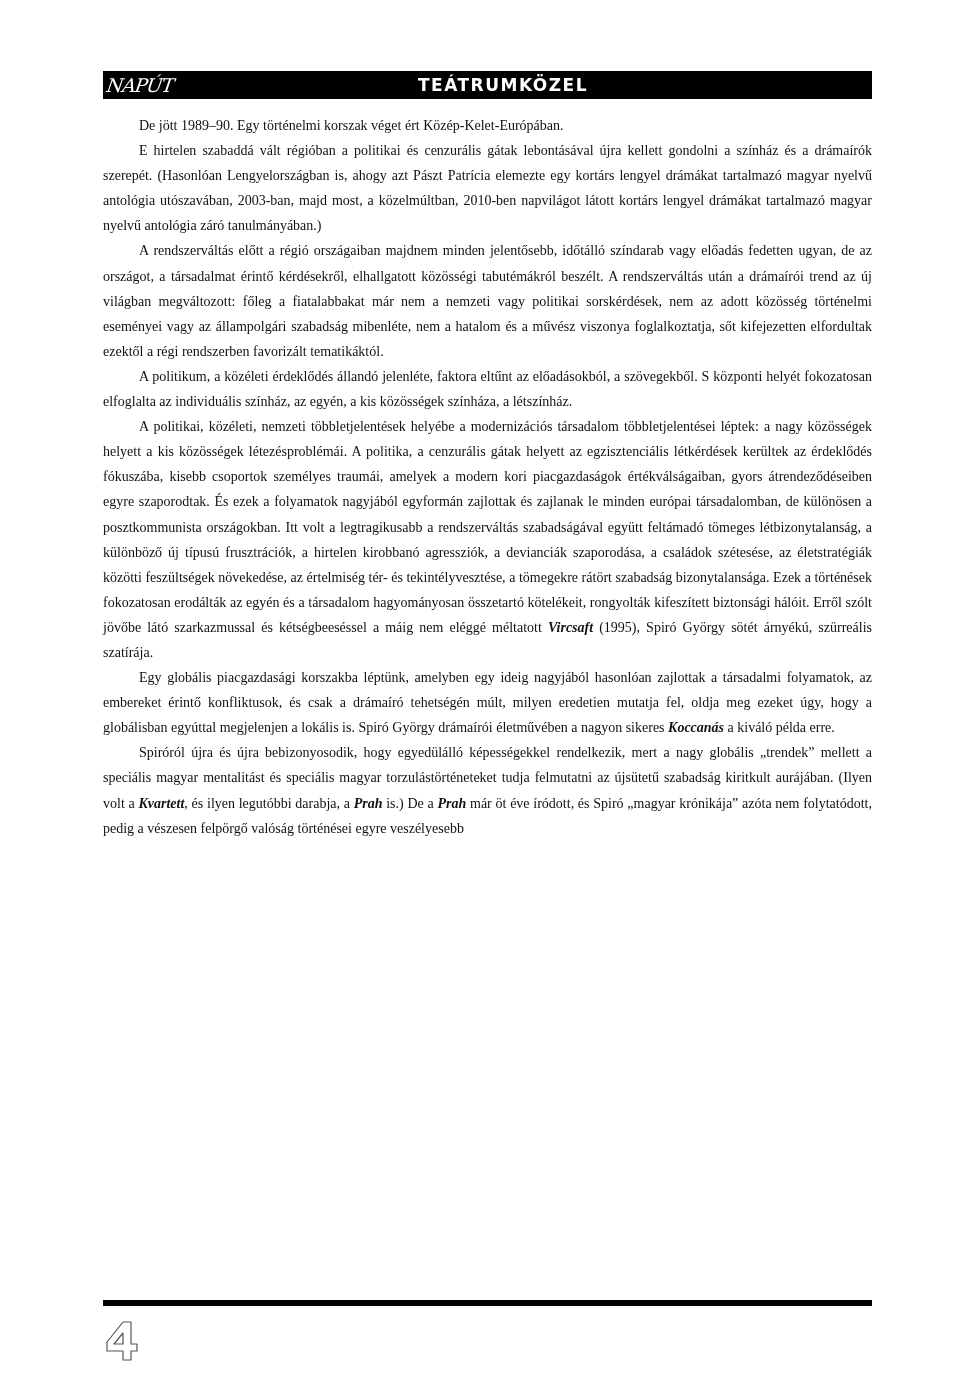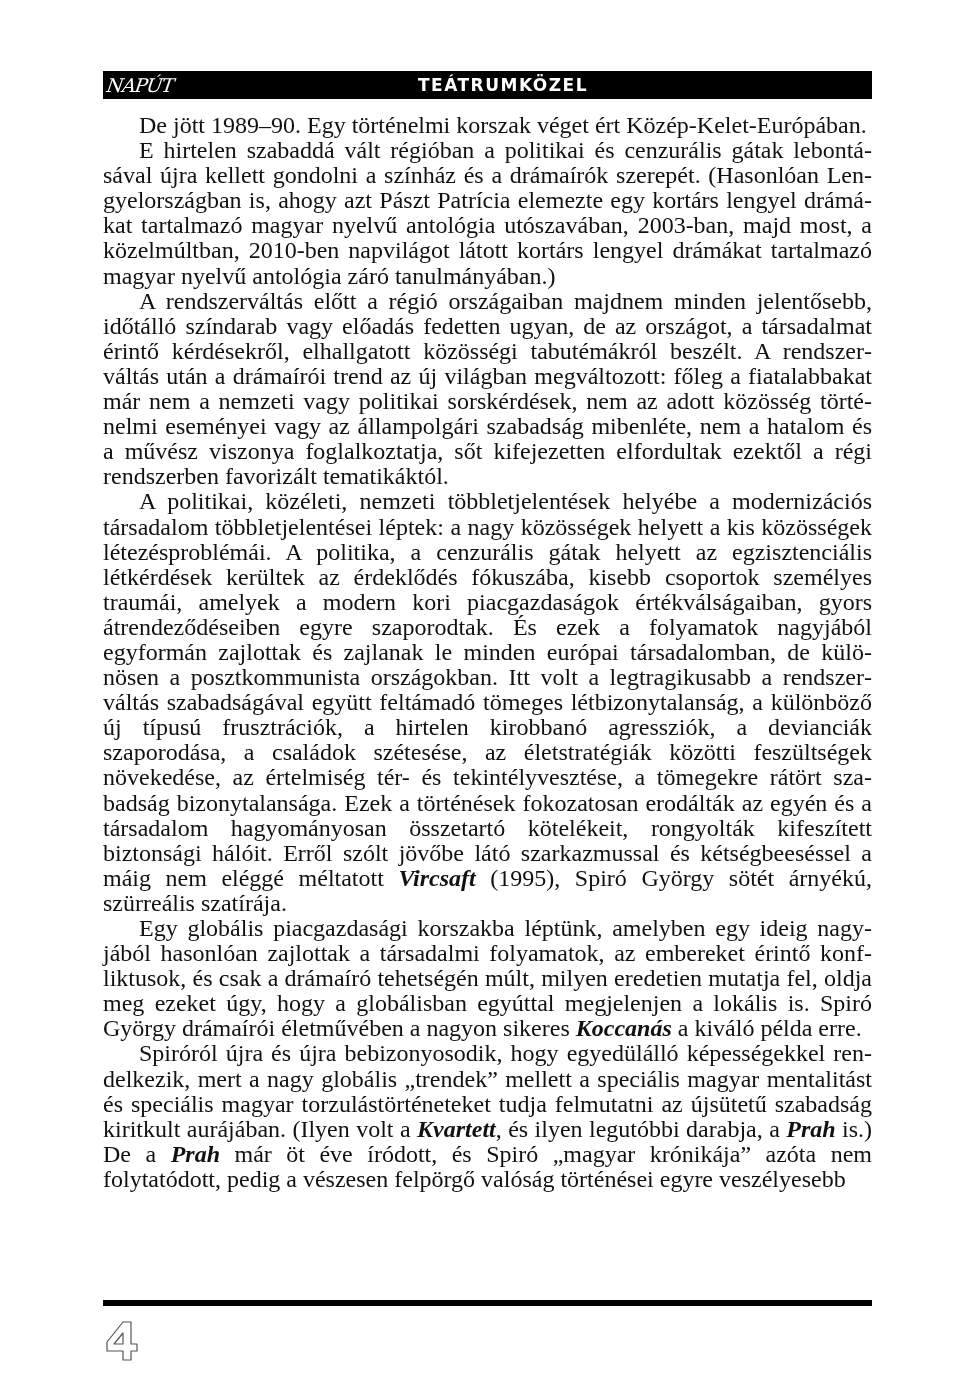--- a/index.html
+++ b/index.html
@@ -14,21 +14,21 @@
     font-family: "DejaVu Serif", serif; font-style: italic; font-size: 19px;
     letter-spacing: -1px; color: #ffffff; transform: skewX(-8deg);
   }
   .header-title {
     position: absolute; left: 0; right: 0; top: 3px; text-align: center;
     font-family: "DejaVu Sans", sans-serif; font-weight: bold; font-size: 17px;
     letter-spacing: 1.5px; line-height: 22px; color: #ffffff; padding-left: 31px;
   }
   .body-text {
     position: absolute; left: 103px; top: 113px; width: 769px;
-    font-family: "Liberation Serif", serif; font-size: 24px; line-height: 25.1px;
+    font-family: "Liberation Serif", serif; font-size: 14px; line-height: 25.1px;
     color: #111111; text-align: justify; hyphens: manual;
   }
   .body-text p { margin: 0; text-indent: 36px; }
   .body-text p:first-child { text-indent: 36px; }
   .body-text i { font-style: italic; font-weight: bold; }
   .bottom-rule {
     position: absolute; left: 103px; top: 1300px; width: 769px; height: 6px; background: #000000;
   }
   .page-number {
     position: absolute; left: 104px; top: 1320px; width: 36px; height: 42px;
@@ -41,20 +41,21 @@
 
   <div class="header-bar">
     <span class="header-logo">NAPÚT</span>
     <span class="header-title">TEÁTRUMKÖZEL</span>
   </div>
 
   <div class="body-text" id="body-text">
       <p><span>De jött 1989–90. Egy történelmi korszak véget ért Közép-Kelet-Európában.</span></p>
       <p><span>E hirtelen szabaddá vált régióban a politikai és cenzurális gátak lebontá­sával újra kellett gondolni a színház és a drámaírók szerepét. (Hasonlóan Len­gyelországban is, ahogy azt Pászt Patrícia elemezte egy kortárs lengyel drámá­kat tartalmazó magyar nyelvű antológia utószavában, 2003-ban, majd most, a közelmúltban, 2010-ben napvilágot látott kortárs lengyel drámákat tartalmazó magyar nyelvű antológia záró tanulmányában.)</span></p>
       <p><span>A rendszerváltás előtt a régió országaiban majdnem minden jelentősebb, időtálló színdarab vagy előadás fedetten ugyan, de az országot, a társadalmat érintő kérdésekről, elhallgatott közösségi tabutémákról beszélt. A rendszer­váltás után a drámaírói trend az új világban megváltozott: főleg a fiatalabbakat már nem a nemzeti vagy politikai sorskérdések, nem az adott közösség törté­nelmi eseményei vagy az állampolgári szabadság mibenléte, nem a hatalom és a művész viszonya foglalkoztatja, sőt kifejezetten elfordultak ezektől a régi rendszerben favorizált tematikáktól.</span></p>
+      <p><span>A politikum, a közéleti érdeklődés állandó jelenléte, faktora eltűnt az elő­adásokból, a szövegekből. S központi helyét fokozatosan elfoglalta az indivi­duális színház, az egyén, a kis közösségek színháza, a létszínház.</span></p>
       <p><span>A politikai, közéleti, nemzeti többletjelentések helyébe a modernizációs társadalom többletjelentései léptek: a nagy közösségek helyett a kis közös­ségek létezésproblémái. A politika, a cenzurális gátak helyett az egziszten­ciális létkérdések kerültek az érdeklődés fókuszába, kisebb csoportok sze­mélyes traumái, amelyek a modern kori piacgazdaságok értékválságaiban, gyors átrendeződéseiben egyre szaporodtak. És ezek a folyamatok nagyjából egyformán zajlottak és zajlanak le minden európai társadalomban, de külö­nösen a posztkommunista országokban. Itt volt a legtragikusabb a rendszer­váltás szabadságával együtt feltámadó tömeges létbizonytalanság, a külön­böző új típusú frusztrációk, a hirtelen kirobbanó agressziók, a devianciák szaporodása, a családok szétesése, az életstratégiák közötti feszültségek növekedése, az értelmiség tér- és tekintélyvesztése, a tömegekre rátört sza­badság bizonytalansága. Ezek a történések fokozatosan erodálták az egyén és a társadalom hagyományosan összetartó kötelékeit, rongyolták kifeszített biztonsági hálóit. Erről szólt jövőbe látó szarkazmussal és kétségbeeséssel a máig nem eléggé méltatott </span><i>Vircsaft</i><span> (1995), Spiró György sötét árnyékú, szürreális szatírája.</span></p>
       <p><span>Egy globális piacgazdasági korszakba léptünk, amelyben egy ideig nagy­jából hasonlóan zajlottak a társadalmi folyamatok, az embereket érintő konf­liktusok, és csak a drámaíró tehetségén múlt, milyen eredetien mutatja fel, oldja meg ezeket úgy, hogy a globálisban egyúttal megjelenjen a lokális is. Spiró György drámaírói életművében a nagyon sikeres </span><i>Koccanás</i><span> a kiváló pél­da erre.</span></p>
       <p><span>Spiróról újra és újra bebizonyosodik, hogy egyedülálló képességekkel ren­delkezik, mert a nagy globális „trendek” mellett a speciális magyar mentalitást és speciális magyar torzulástörténeteket tudja felmutatni az újsütetű szabad­ság kiritkult aurájában. (Ilyen volt a </span><i>Kvartett</i><span>, és ilyen legutóbbi darabja, a </span><i>Prah</i><span> is.) De a </span><i>Prah</i><span> már öt éve íródott, és Spiró „magyar krónikája” azóta nem folytatódott, pedig a vészesen felpörgő valóság történései egyre veszélyesebb</span></p>
     </div>
 
   <div class="bottom-rule"></div>
 
   <div class="page-number">
     <svg width="36" height="42" viewBox="0 0 36 42">
       <path d="M19 2 L27 2 L27 24 L33 24 L33 31 L27 31 L27 40 L19 40 L19 31 L3 31 L3 22 Z M19 13 L10 24 L19 24 Z" fill="#ffffff" stroke="#555555" stroke-width="1.2" stroke-linejoin="round"></path>

